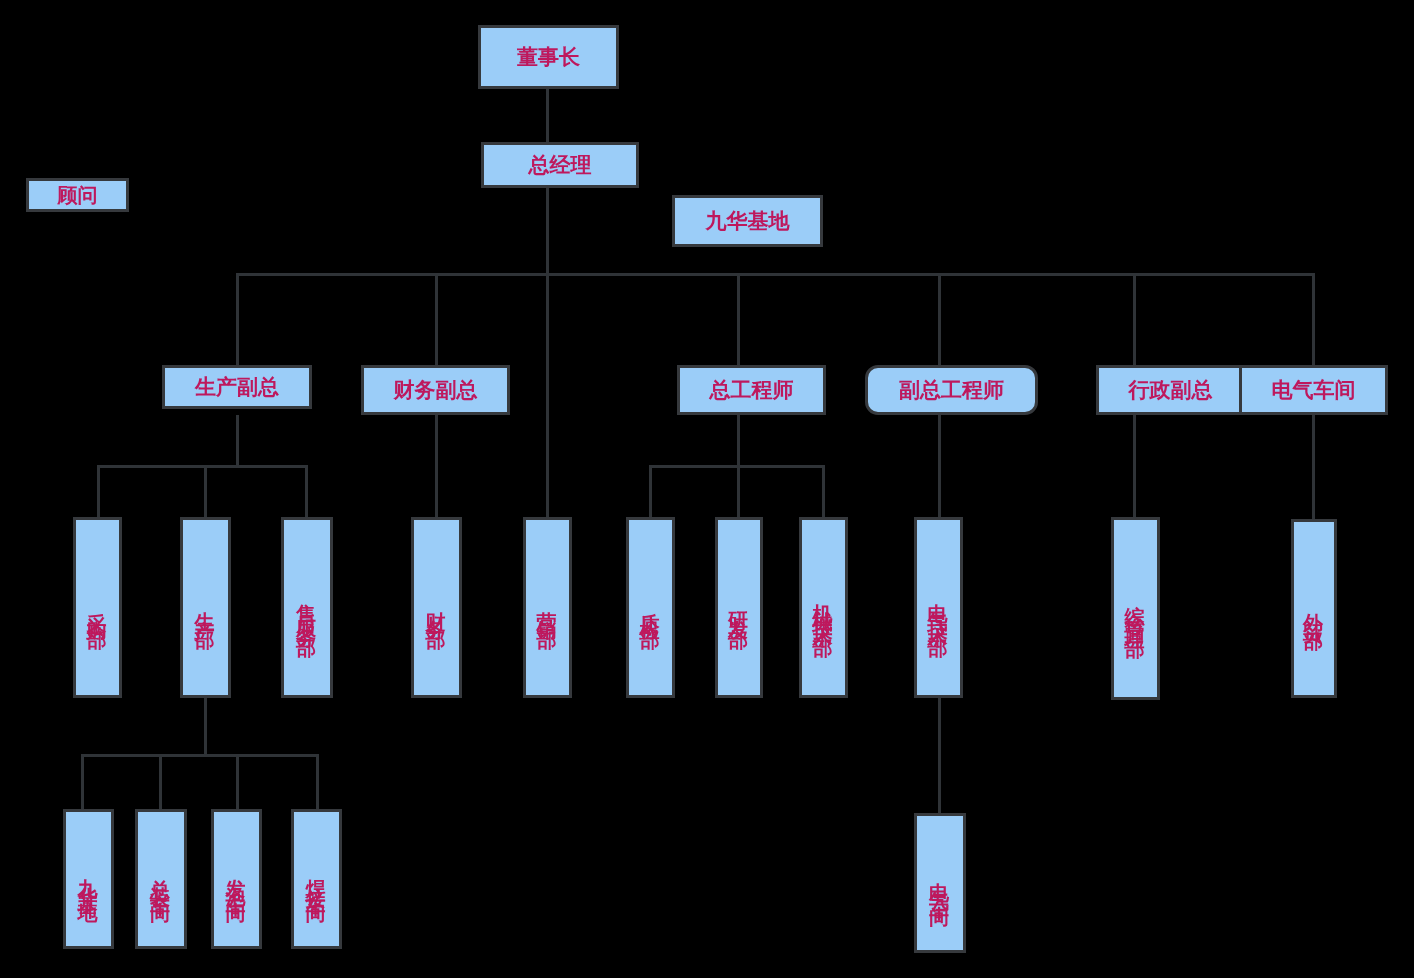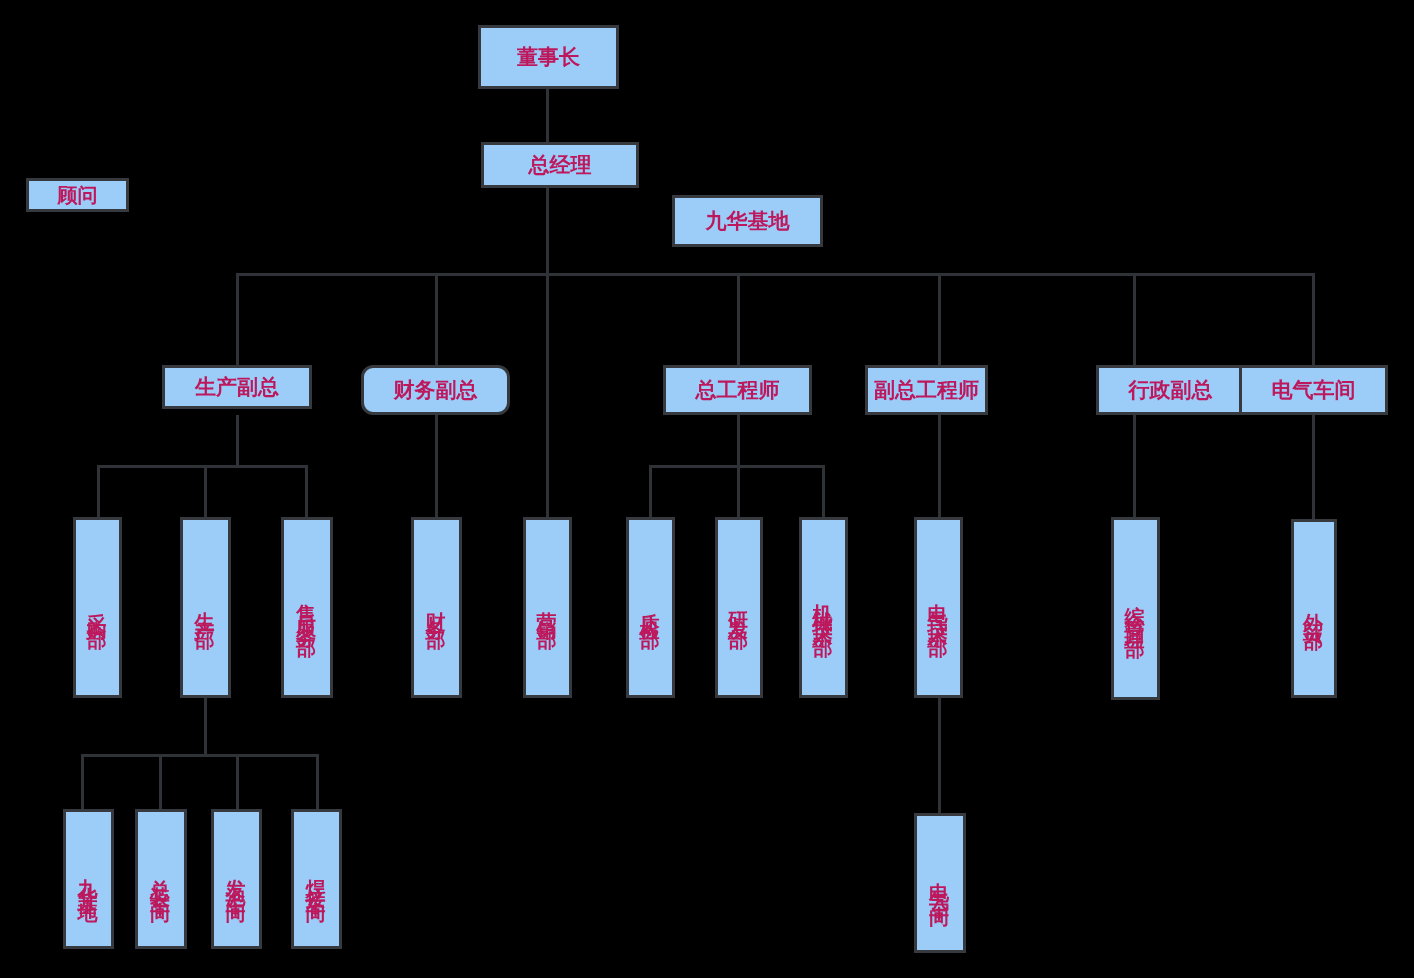--- a/index.html
+++ b/index.html
@@ -77,23 +77,23 @@
   <div class="line" style="left:316px;top:754px;width:3px;height:55px;"></div>
 
   <div class="line" style="left:938px;top:698px;width:3px;height:115px;"></div>
 
   <div class="node" style="left:478px;top:25px;width:141px;height:64px;">董事长</div>
   <div class="node" style="left:481px;top:142px;width:158px;height:46px;">总经理</div>
   <div class="node" style="left:26px;top:178px;width:103px;height:34px;font-size:20px;">顾问</div>
   <div class="node" style="left:672px;top:195px;width:151px;height:52px;">九华基地</div>
 
   <div class="node" style="left:162px;top:365px;width:150px;height:44px;">生产副总</div>
-  <div class="node" style="left:361px;top:365px;width:149px;height:50px;border-radius:12px;">财务副总</div>
-  <div class="node" style="left:663px;top:365px;width:149px;height:50px;">总工程师</div>
-  <div class="node" style="left:865px;top:365px;width:123px;height:50px;">副总工程师</div>
+  <div class="node" style="left:361px;top:365px;width:149px;height:50px;">财务副总</div>
+  <div class="node" style="left:677px;top:365px;width:149px;height:50px;">总工程师</div>
+  <div class="node" style="left:865px;top:365px;width:173px;height:50px;border-radius:13px;">副总工程师</div>
   <div class="node" style="left:1060px;top:365px;width:149px;height:50px;margin-left:36px;">行政副总</div>
   <div class="node" style="left:1239px;top:365px;width:149px;height:50px;">电气车间</div>
 
   <div class="node v" style="left:73px;top:517px;width:49px;height:181px;">采购部</div>
   <div class="node v" style="left:180px;top:517px;width:51px;height:181px;">生产部</div>
   <div class="node v" style="left:281px;top:517px;width:52px;height:181px;">售后服务部</div>
   <div class="node v" style="left:411px;top:517px;width:51px;height:181px;">财务部</div>
   <div class="node v" style="left:523px;top:517px;width:49px;height:181px;">营销部</div>
   <div class="node v" style="left:626px;top:517px;width:49px;height:181px;">质检部</div>
   <div class="node v" style="left:715px;top:517px;width:48px;height:181px;">研发部</div>

